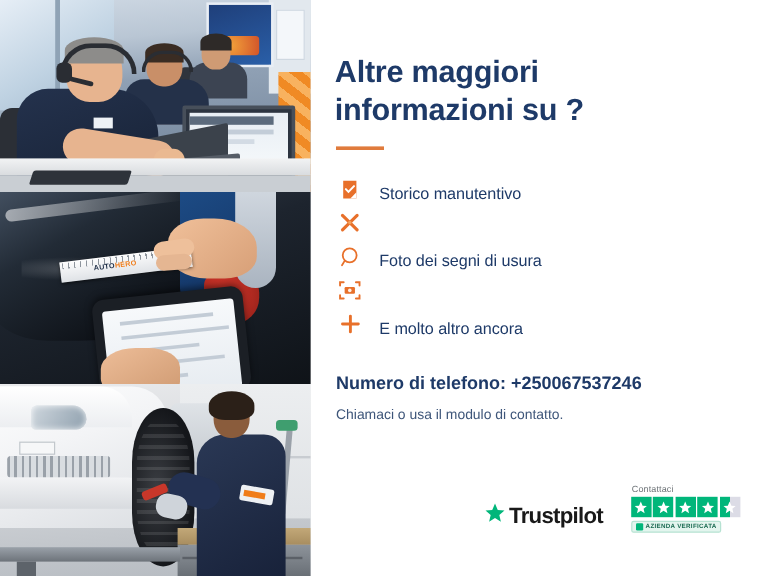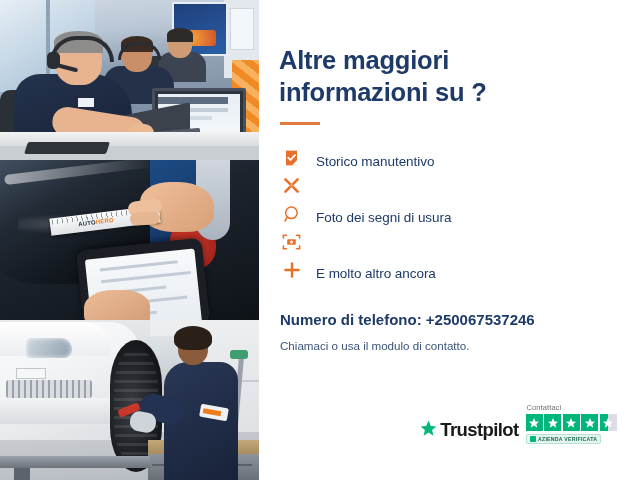--- a/index.html
+++ b/index.html
@@ -187,21 +187,21 @@
   .ico{width:25px;height:22px;flex:0 0 25px;display:flex;align-items:center;
        justify-content:center;margin-right:12px;}
   .ico svg{display:block;}
   .litxt{font-size:13.5px;color:#1e3a68;letter-spacing:-.05px;}
 
   .phone{margin:30px 0 9px 1px;font-size:15px;font-weight:bold;color:#1e3a68;}
   .sub{margin:0 0 1px 1px;font-size:11.6px;color:#3d5579;line-height:1.48;}
 
   
   .tp{position:absolute;right:22px;bottom:36px;display:flex;align-items:flex-end;}
-  .tpname{display:flex;align-items:flex-end;margin-right:7px;padding-bottom:3px;}
+  .tpname{display:flex;align-items:flex-start;margin-right:23px;padding-bottom:3px;}
   .tpname .star{margin-right:3px;}
   .tpword{font-size:18.5px;font-weight:bold;color:#191919;letter-spacing:-.6px;}
   .tpright{display:flex;flex-direction:column;align-items:flex-start;}
   .ecc{font-size:7.5px;color:#6e7478;margin:0 0 2px 1px;letter-spacing:.1px;}
   .stars{display:flex;}
   .sbox{width:17px;height:17px;background:#00b67a;margin-right:1.5px;
         display:flex;align-items:center;justify-content:center;}
   .sbox.half{background:linear-gradient(90deg,#00b67a 50%,#dcdce6 50%);}
   .verif{margin-top:3px;display:flex;align-items:center;background:#e3f5ee;
          border:1px solid #b6e2d2;border-radius:2px;padding:1px 3px;}

